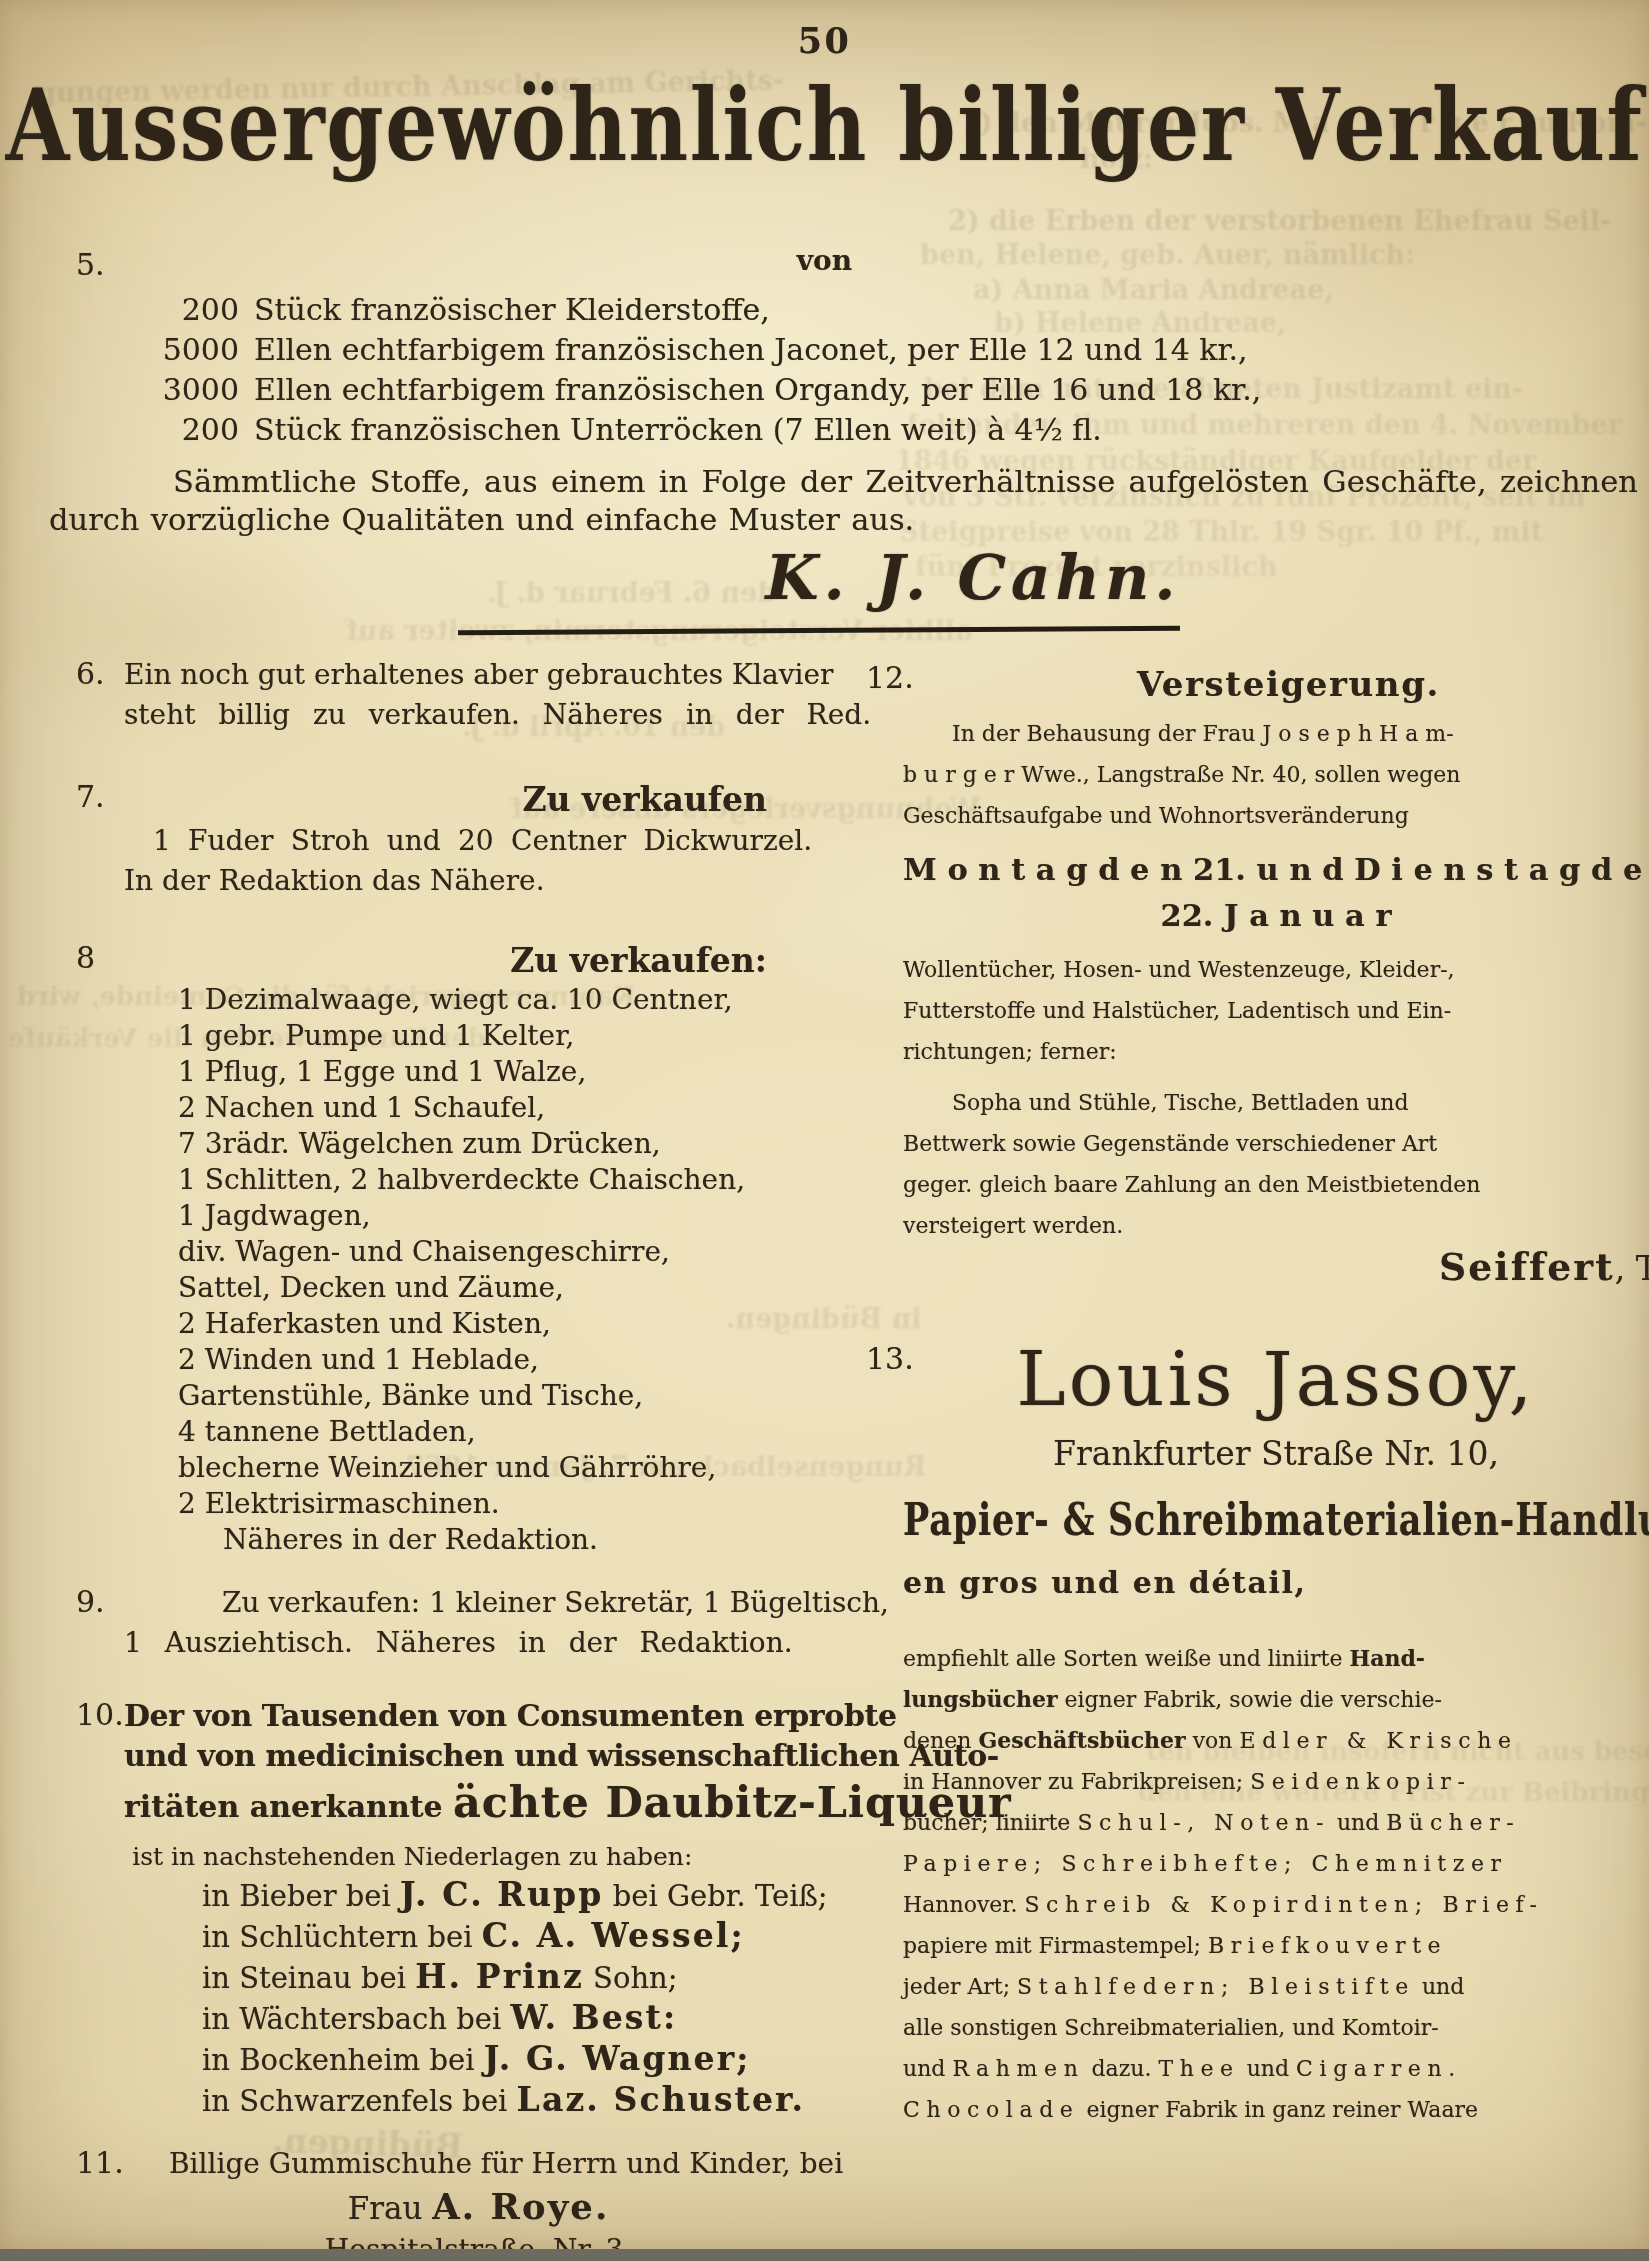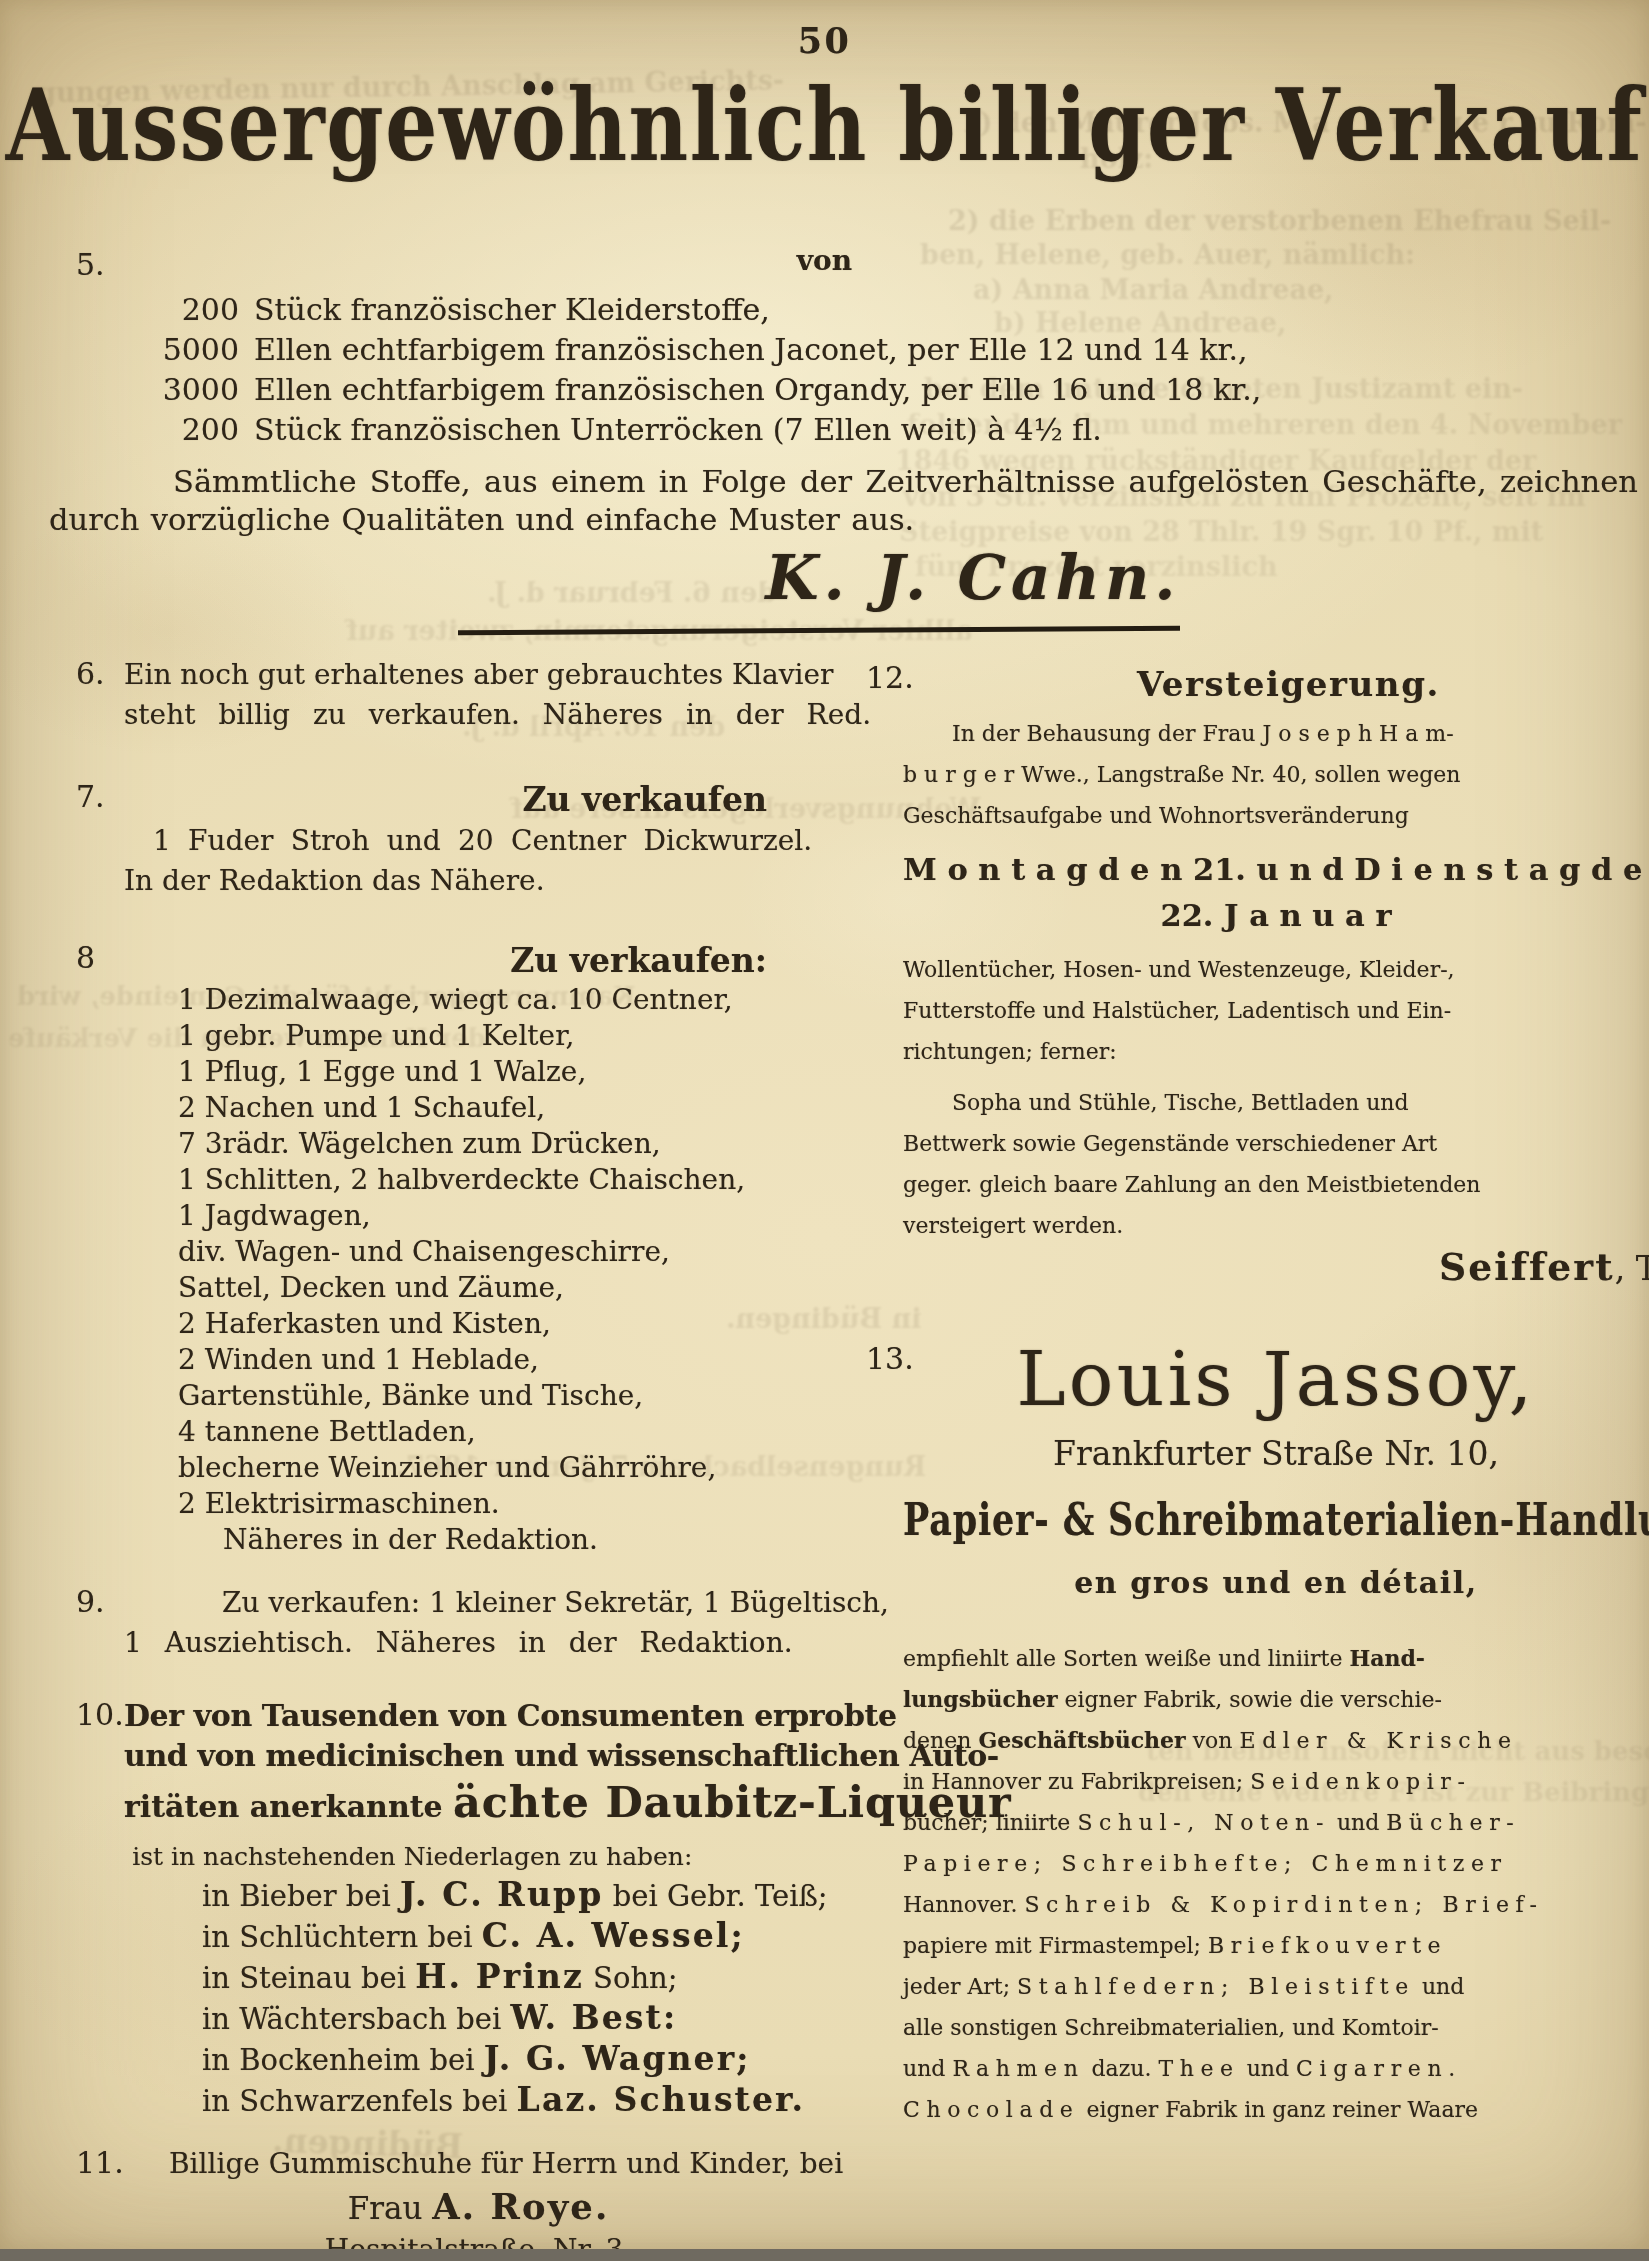--- a/index.html
+++ b/index.html
@@ -73,21 +73,21 @@
   .dates{margin-top:10px;text-align:center;font-size:30.5px;font-weight:bold;line-height:46px;white-space:nowrap;}
   .p2{margin-top:11.5px;}
   .p3{margin-top:10px;}
   .sig12{padding-left:536px;font-size:33px;line-height:43px;white-space:nowrap;}
   .ad13{margin-top:46px;}
   .jname{text-align:center;font-size:74px;font-weight:normal;line-height:86px;letter-spacing:3.3px;
     text-shadow:0 0 1.6px rgba(46,37,24,.45);}
   .jaddr{text-align:center;font-size:33px;line-height:64px;}
   .jbiz{text-align:center;font-size:35px;font-weight:bold;line-height:66px;white-space:nowrap;
     transform:scaleY(1.3);transform-origin:center;letter-spacing:0.8px;}
-  .jgros{text-align:center;font-size:30px;font-weight:bold;line-height:61px;letter-spacing:1.6px;}
+  .jgros{font-size:30px;font-weight:bold;line-height:61px;letter-spacing:1.6px;}
   .jbody{margin-top:25px;}
   .b{font-weight:bold;}
   .sp{letter-spacing:.3em;}
 </style>
 </head>
 <body>
 
 <div class="page">
   <div class="bleed" id="bleed">
       <div class="bfrag" style="left: 37px; top: 71px; font-size: 27px; opacity: 0.15; transform: rotate(-1deg);">gungen werden nur durch Anschlag am Gerichts-</div>

